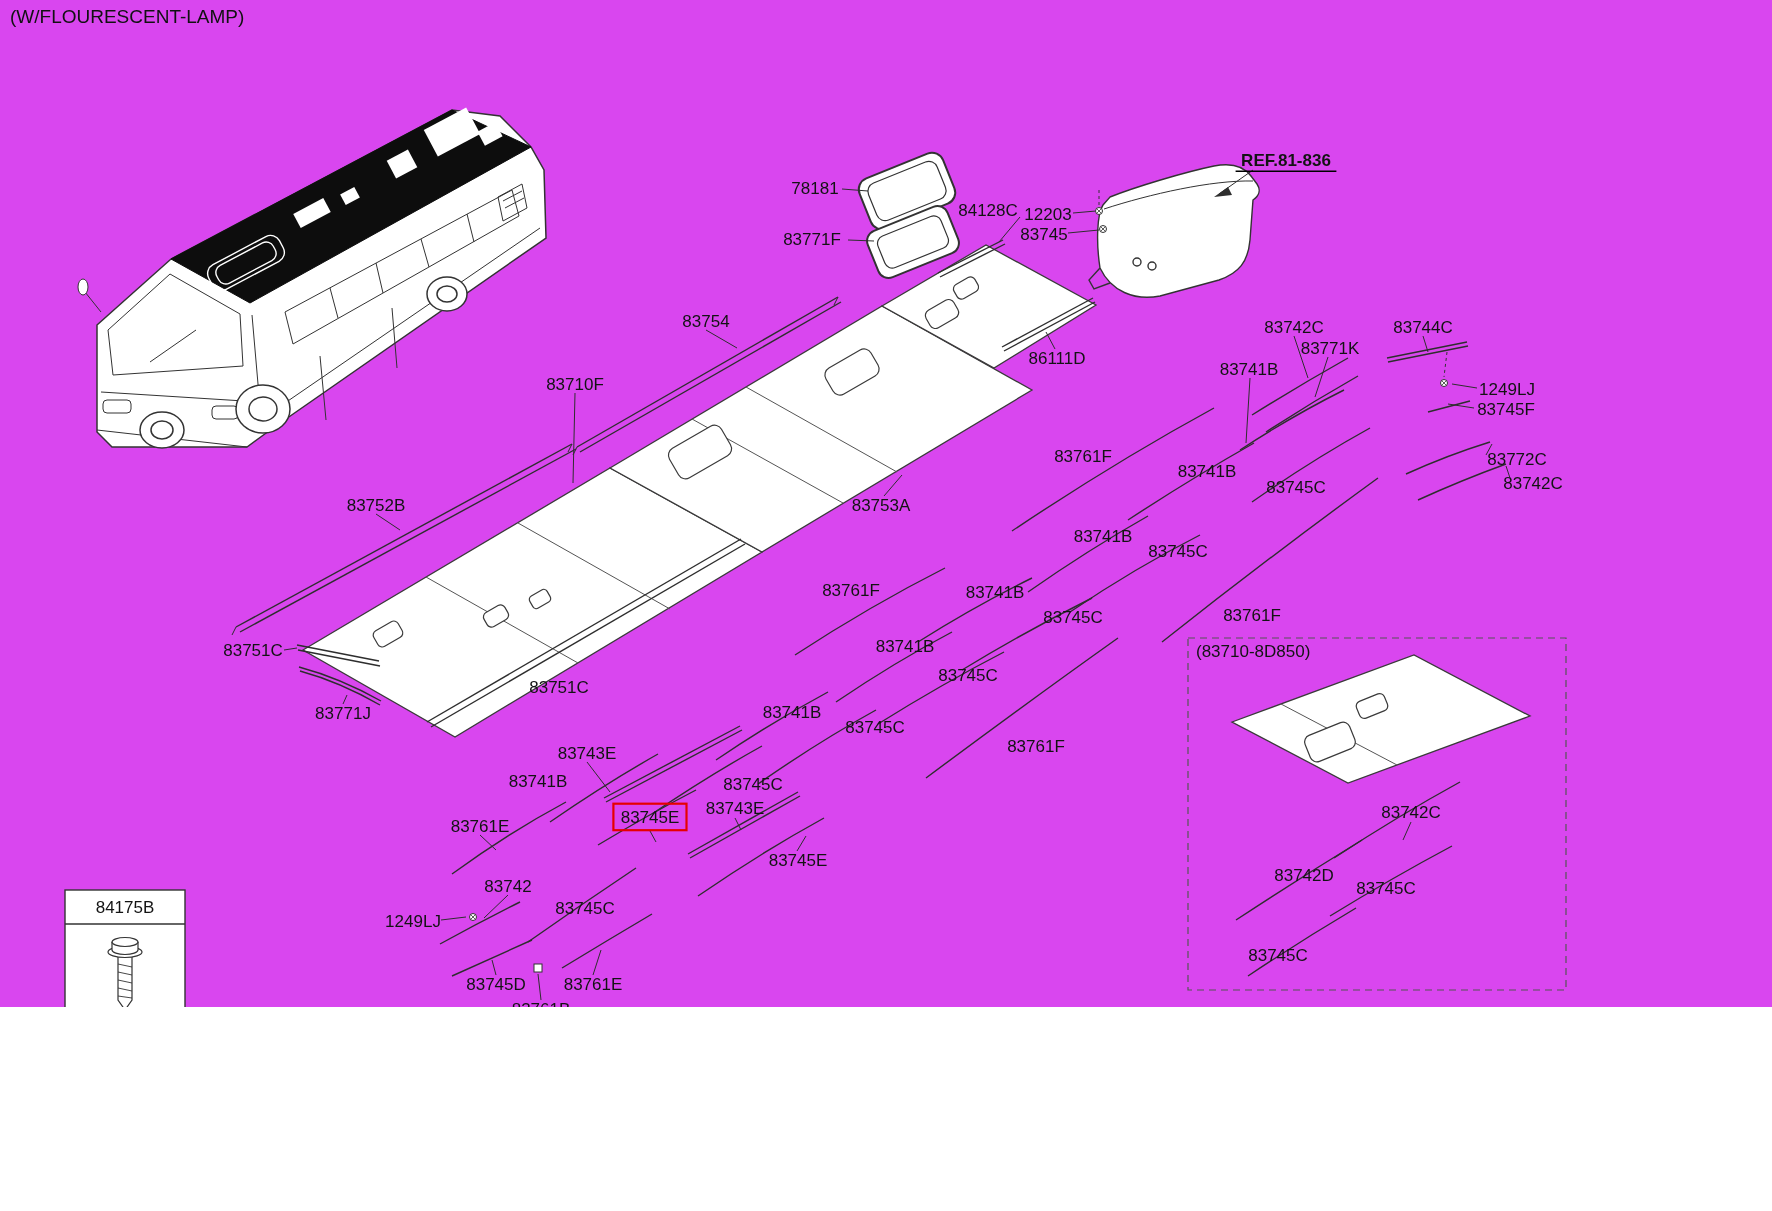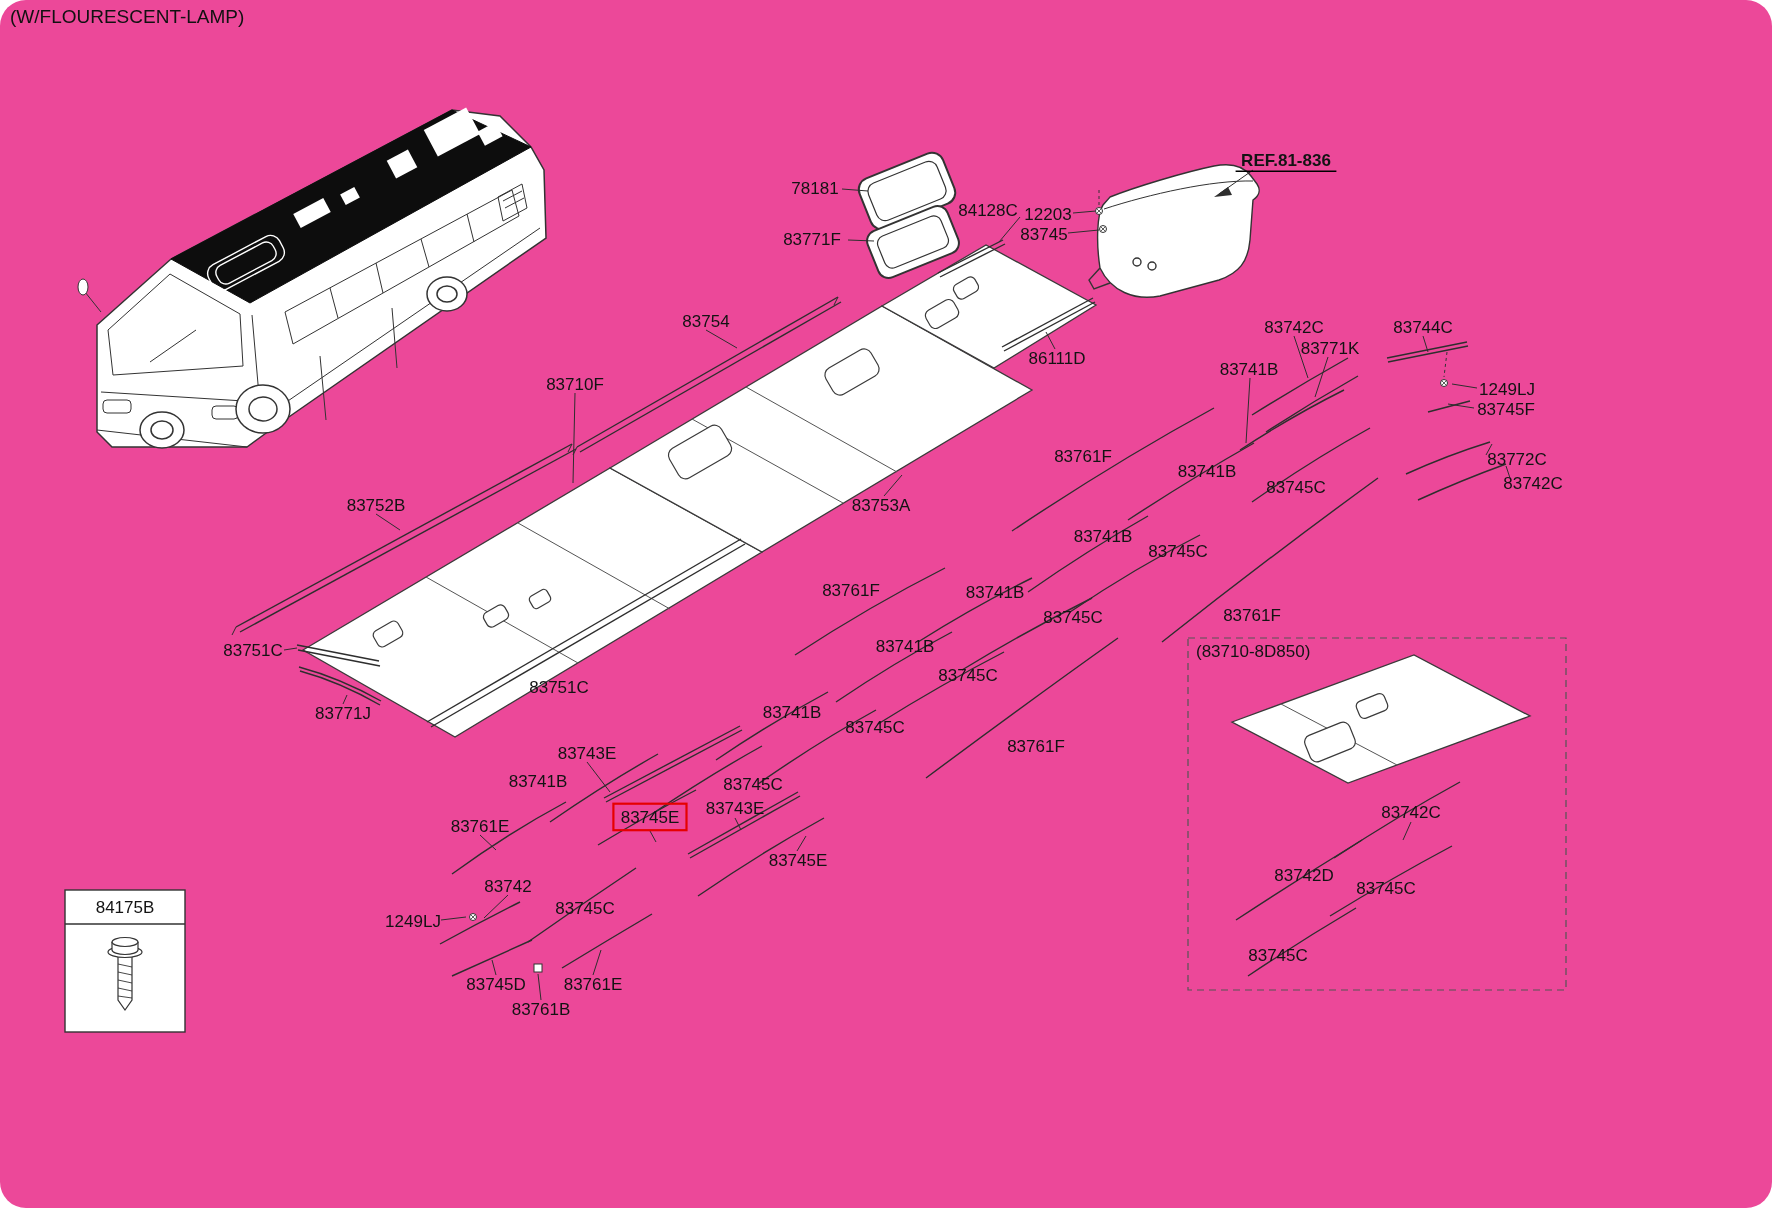--- a/index.html
+++ b/index.html
@@ -1,18 +1,18 @@
 <!DOCTYPE html>
 <html><head>
 <meta charset="utf-8">
 <style>
   * { box-sizing: border-box; }
   body { margin: 0; background: #ffffff; }
-  .page { position: relative; width: 1772px; height: 1208px; background: #ec4899;
-          font-family: "Liberation Sans", sans-serif; overflow: hidden; border-radius: 26px; }
+  .page { position: relative; width: 1772px; height: 1007px; background: #d946ef;
+          font-family: "Liberation Sans", sans-serif; overflow: hidden; }
   .page-title { position: absolute; left: 10px; top: 6px; font-size: 19px; color: #111; z-index: 2; }
   svg { position: absolute; left: 0; top: 0; display: block; }
   .strips path { fill: none; stroke: #2e2e2e; stroke-width: 1.4; }
   .strips path.tick { stroke-width: 1; }
   .leaders line, .leaders path { stroke: #2e2e2e; stroke-width: 1; fill: none; }
   .leaders polygon { fill: #2e2e2e; stroke: none; }
   .part-label { font-family: "Liberation Sans", sans-serif; font-size: 17px; fill: #131313; }
   .part-label.bold { font-weight: bold; }
   .underline { stroke: #000; stroke-width: 1.6; }
   .highlight-box { fill: none; stroke-width: 2.2; }

